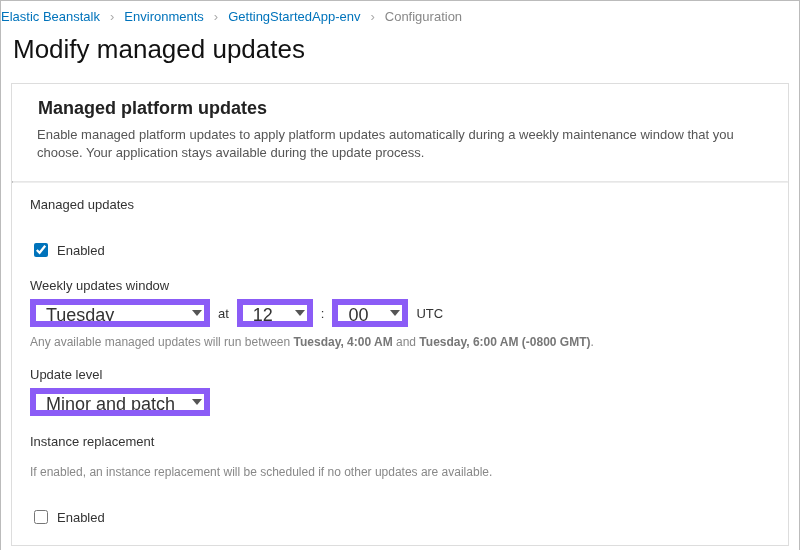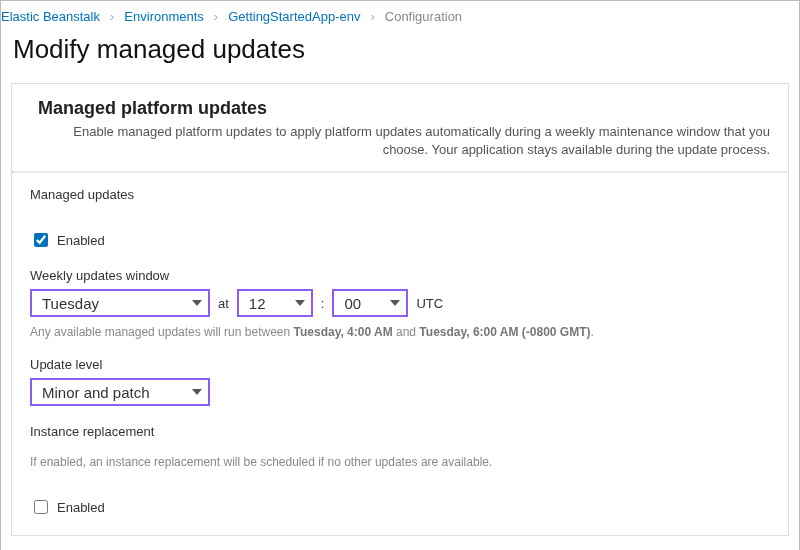--- a/index.html
+++ b/index.html
@@ -36,25 +36,24 @@
   .panel-header {
     padding: 14px 18px 12px 18px;
   }
   .panel-header h2 {
     font-size: 18px;
     font-weight: 700;
     margin: 0 0 4px 8px;
     color: #222;
   }
   .panel-header p {
-    margin: 0;
+    margin: 7px;
     color: #555;
     font-size: 13px;
     line-height: 1.4;
-    text-align: right;
   }
   .panel-divider {
     border-top: 1px solid #e6e6e6;
     margin: 0;
   }
   .panel-body {
     padding: 14px 18px 18px 18px;
   }
   .field-group { margin-bottom: 18px; }
   .field-label {
@@ -73,25 +72,25 @@
     accent-color: #0073bb;
     cursor: pointer;
   }
   .select-wrap {
     position: relative;
     display: inline-block;
   }
   .select-wrap select {
     appearance: none;
     -webkit-appearance: none;
-    border: 2px solid #8b5cf6;
+    border: 6px solid #8b5cf6;
     background: #fff;
     height: 28px;
     padding: 0 28px 0 10px;
-    font-size: 15px;
+    font-size: 18px;
     color: #333;
     cursor: pointer;
   }
   .select-wrap .caret {
     position: absolute;
     right: 8px;
     top: 50%;
     transform: translateY(-50%);
     pointer-events: none;
     width: 0; height: 0;

